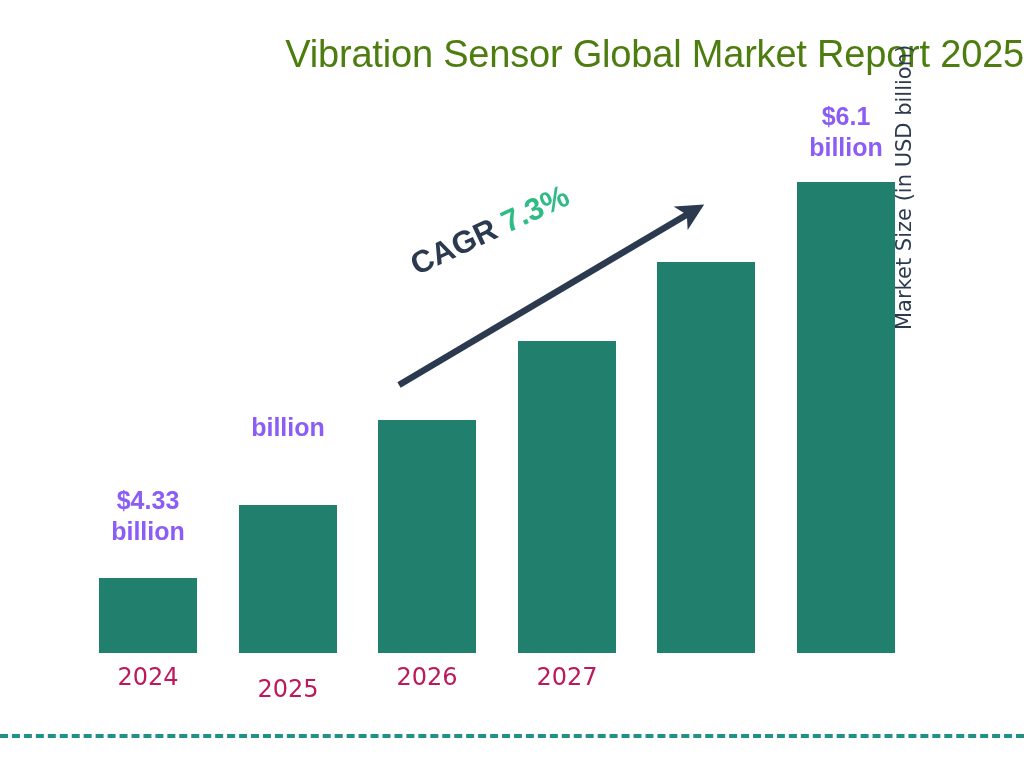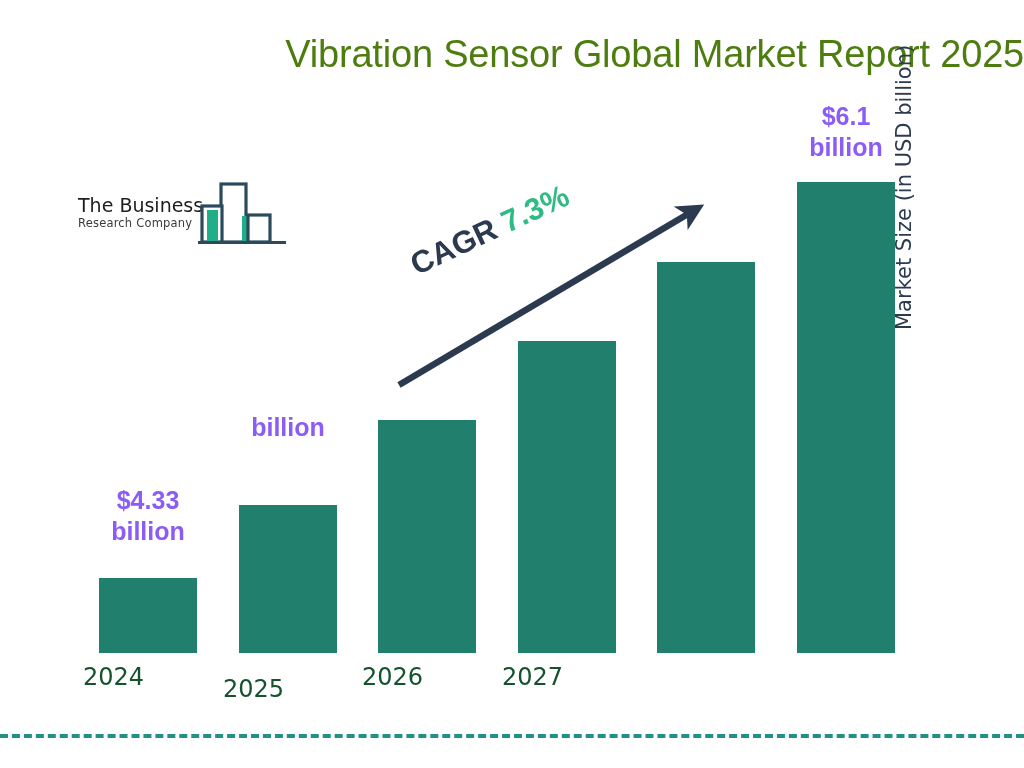--- a/index.html
+++ b/index.html
@@ -98,21 +98,22 @@
     text-align: center;
     white-space: nowrap;
   }
 
   
   .cat-label {
     position: absolute;
     font-family: "DejaVu Sans", sans-serif;
     font-size: 24px;
     font-weight: 400;
-    color: #14532d;
+    color: #be185d;
+    text-align: center;
     width: 130px;
     top: 663px;
   }
 
   
   .cagr-annotation {
     position: absolute;
     left: 405px;
     top: 250px;
     transform: rotate(-25deg);
@@ -158,39 +159,20 @@
     border-top: 4px dashed #1f9187;
   }
 </style>
 </head>
 <body>
 
 <div id="chart-root">
 
   <div class="chart-title">Vibration Sensor Global Market Report 2025</div>
 
-  <div class="logo">
-    <div class="logo-text">
-      <div class="logo-line1">The Business</div>
-      <div class="logo-line2">Research Company</div>
-    </div>
-    <svg class="logo-mark" viewBox="0 0 92 70">
-
-      <rect x="25" y="4" width="25" height="58" fill="#ffffff" stroke="#2b4b5c" stroke-width="3.2"></rect>
-
-      <rect x="6" y="26" width="20" height="36" fill="#ffffff" stroke="#2b4b5c" stroke-width="3.2"></rect>
-      <rect x="11" y="30" width="11" height="32" fill="#1fae87"></rect>
-
-      <rect x="46" y="36" width="8" height="26" fill="#1fae87"></rect>
-
-      <rect x="52" y="35" width="22" height="27" fill="#ffffff" stroke="#2b4b5c" stroke-width="3.2"></rect>
-
-      <line x1="2" y1="62.5" x2="90" y2="62.5" stroke="#2b4b5c" stroke-width="3.2"></line>
-    </svg>
-  </div>
 
   <div class="plot">
 
     <div class="bar" style="left:99px;  top:578px; width:98px; height:75px;"></div>
     <div class="bar" style="left:239px; top:505px; width:98px; height:148px;"></div>
     <div class="bar" style="left:378px; top:420px; width:98px; height:233px;"></div>
     <div class="bar" style="left:518px; top:341px; width:98px; height:312px;"></div>
     <div class="bar" style="left:657px; top:262px; width:98px; height:391px;"></div>
     <div class="bar" style="left:797px; top:182px; width:98px; height:471px;"></div>
 

